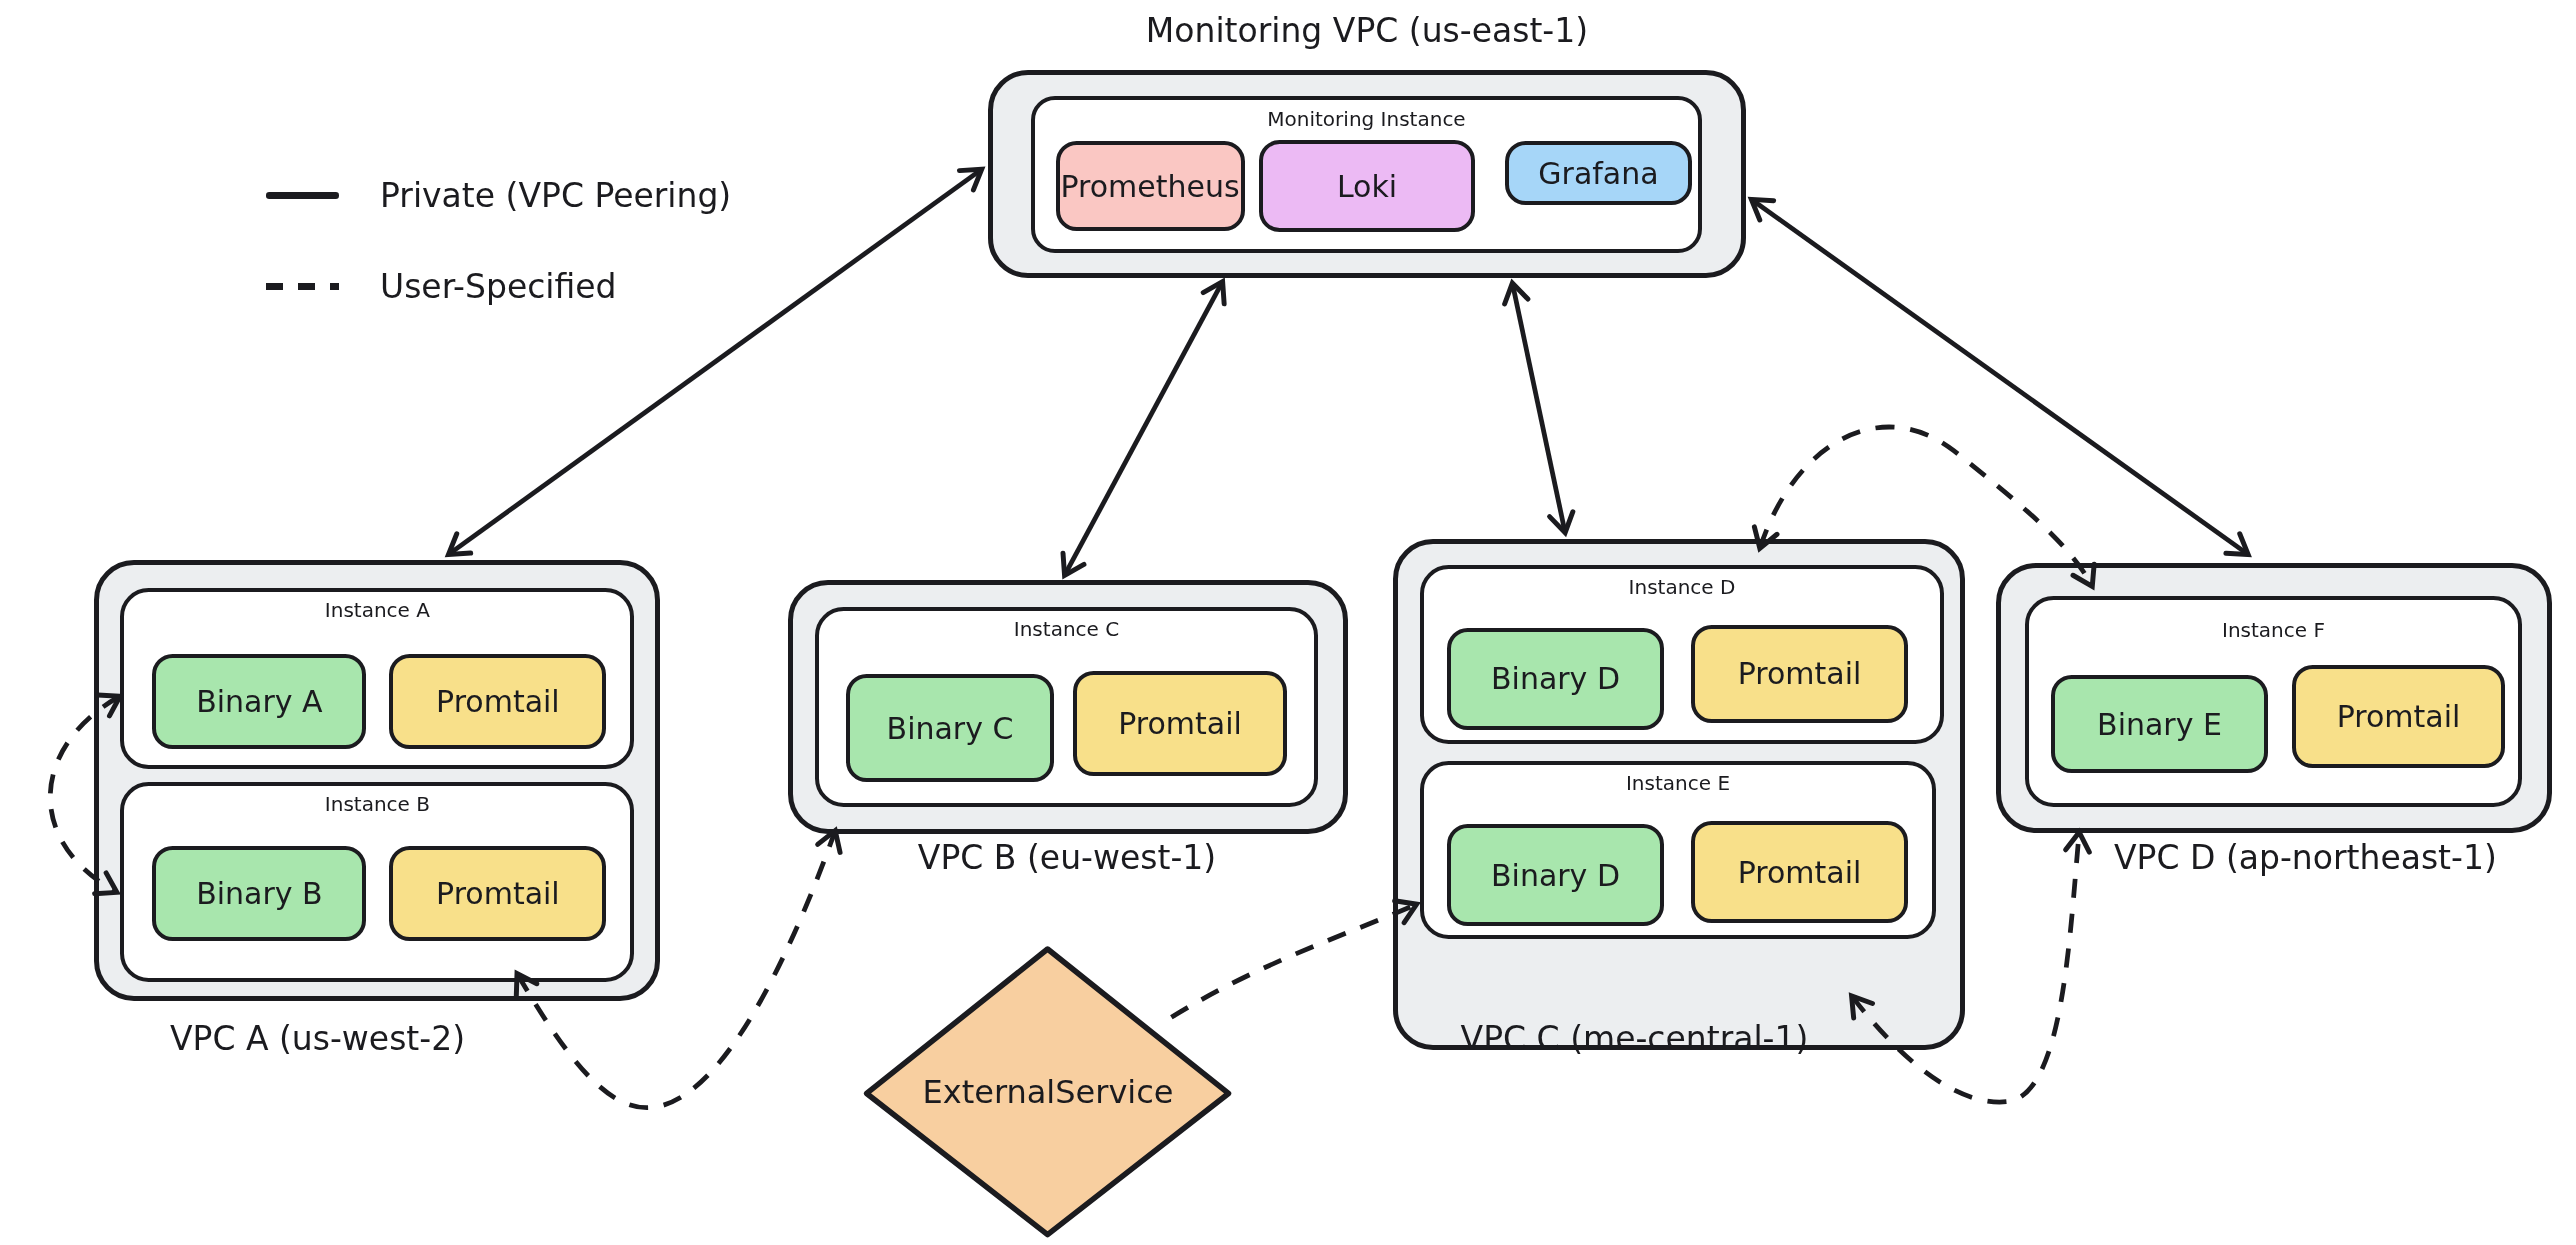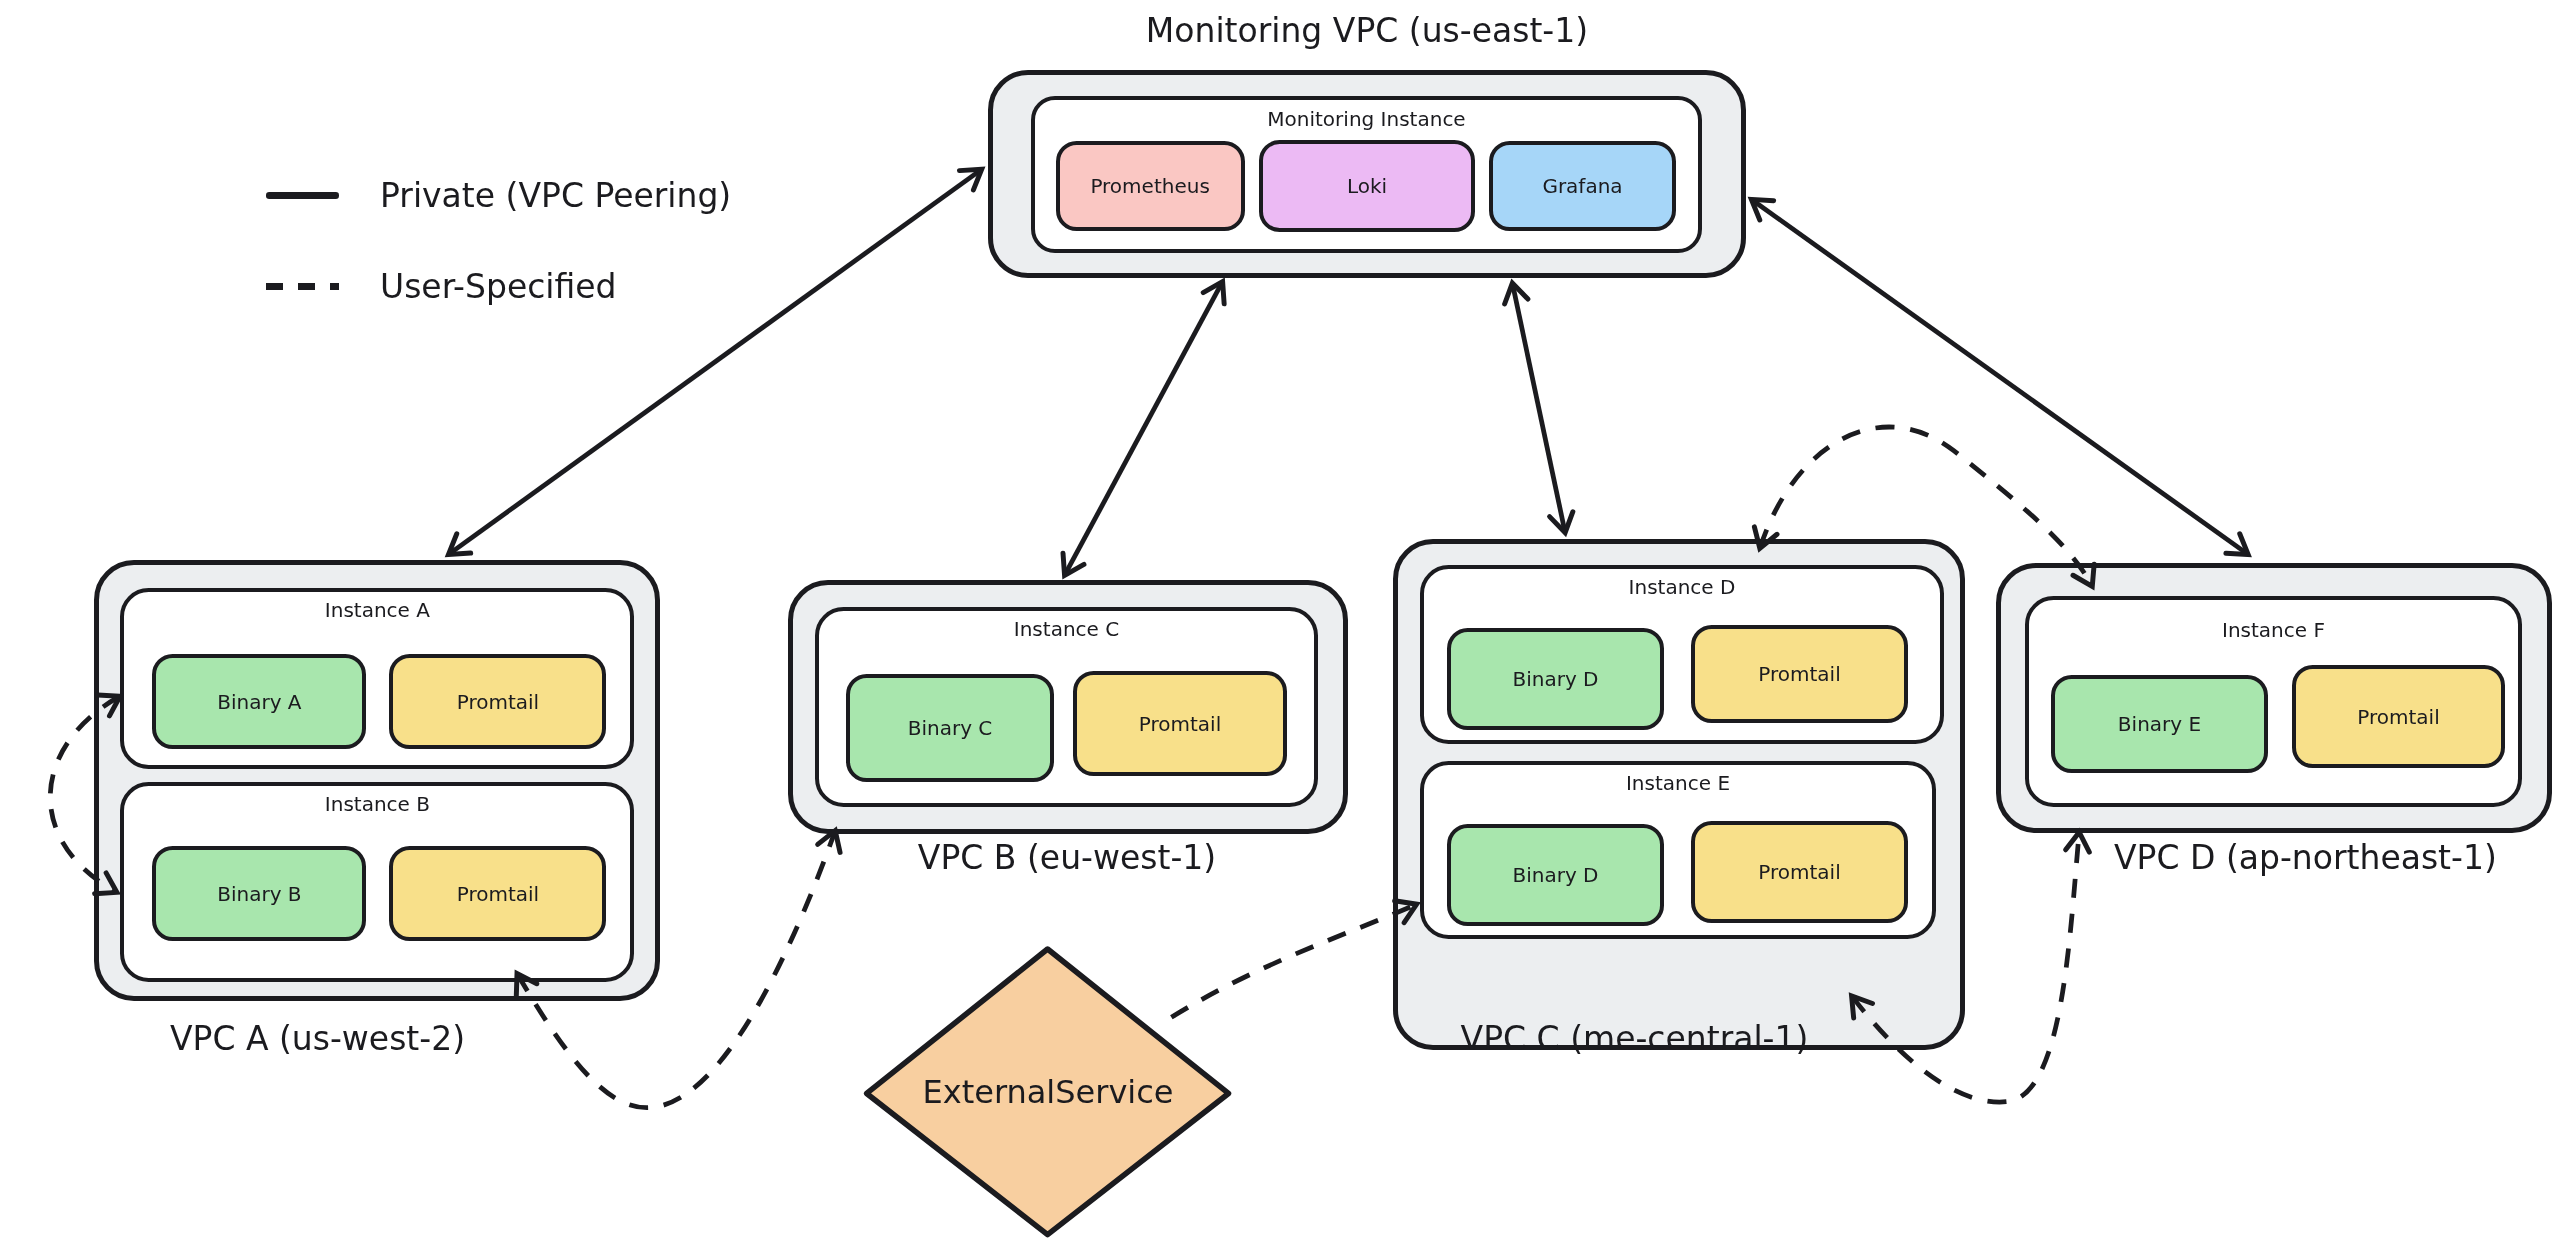--- a/index.html
+++ b/index.html
@@ -4,21 +4,21 @@
 <style>
   html,body { margin:0; padding:0; background:#ffffff; }
   #canvas {
     position:relative; width:2576px; height:1245px;
     font-family:"DejaVu Sans", sans-serif; color:#1b1b1f; overflow:hidden;
     background:#ffffff;
   }
   .vpc  { position:absolute; background:#eceef0; border:5.6px solid #1b1b1f; border-radius:40px; box-sizing:border-box; }
   .inst { position:absolute; background:#ffffff; border:4.8px solid #1b1b1f; border-radius:28.6px; box-sizing:border-box; }
   .comp { position:absolute; border:4.8px solid #1b1b1f; border-radius:20.6px; box-sizing:border-box;
-          display:flex; align-items:center; justify-content:center; font-size:20px; white-space:nowrap; }
+          display:flex; align-items:center; justify-content:center; font-size:30px; white-space:nowrap; }
   .inst-lbl { position:absolute; left:0; right:0; top:6.3px; text-align:center; font-size:20px; }
   .free-lbl { position:absolute; text-align:center; font-size:33px; white-space:nowrap; }
   .legend-row { position:absolute; display:flex; align-items:center; }
   .legend-swatch { display:inline-block; width:73px; height:6.3px; margin-right:41px; }
   .legend-swatch.solid  { background:#1b1b1f; border-radius:3.2px; }
   .legend-swatch.dashed { background:repeating-linear-gradient(90deg,#1b1b1f 0 17.5px,transparent 17.5px 32px); }
   .legend-text { font-size:33px; white-space:nowrap; }
   #overlay { position:absolute; left:0; top:0; z-index:5; pointer-events:none; }
   .diamond-text { position:absolute; z-index:6; display:flex; flex-direction:row;
                   align-items:center; justify-content:center; font-size:32px; line-height:1.55; }
@@ -36,21 +36,21 @@
     <span class="legend-swatch dashed"></span>
     <span class="legend-text">User-Specified</span>
   </div>
 
   <div class="free-lbl" style="left:988px; top:11px; width:758px;">Monitoring VPC (us-east-1)</div>
   <div class="vpc" style="left:988px; top:70px; width:758px; height:208px;">
     <div class="inst" style="left:38px; top:21.4px; width:671px; height:157px; border-radius:24px;">
       <div class="inst-lbl">Monitoring Instance</div>
       <div class="comp" style="left: 20.6px; top: 41px; width: 189px; height: 90px; background: rgb(250, 199, 195);">Prometheus</div>
       <div class="comp" style="left: 224px; top: 40px; width: 216px; height: 92px; background: rgb(236, 186, 244);">Loki</div>
-      <div class="comp" style="left: 454px; top: 41px; width: 187px; height: 90px; background: rgb(166, 214, 248);">Grafana</div>
+      <div class="comp" style="left: 470px; top: 41px; width: 187px; height: 64px; background: rgb(166, 214, 248);">Grafana</div>
     </div>
   </div>
 
   <div class="vpc" style="left:94px; top:560px; width:566px; height:441px;">
     <div class="inst" style="left:21.4px; top:23px; width:514px; height:181px;">
       <div class="inst-lbl">Instance A</div>
       <div class="comp" style="left: 28px; top: 62px; width: 214px; height: 95px; background: rgb(168, 230, 173);">Binary A</div>
       <div class="comp" style="left: 265px; top: 62px; width: 217px; height: 95px; background: rgb(248, 224, 138);">Promtail</div>
     </div>
     <div class="inst" style="left:21.4px; top:217px; width:514px; height:200px;">

